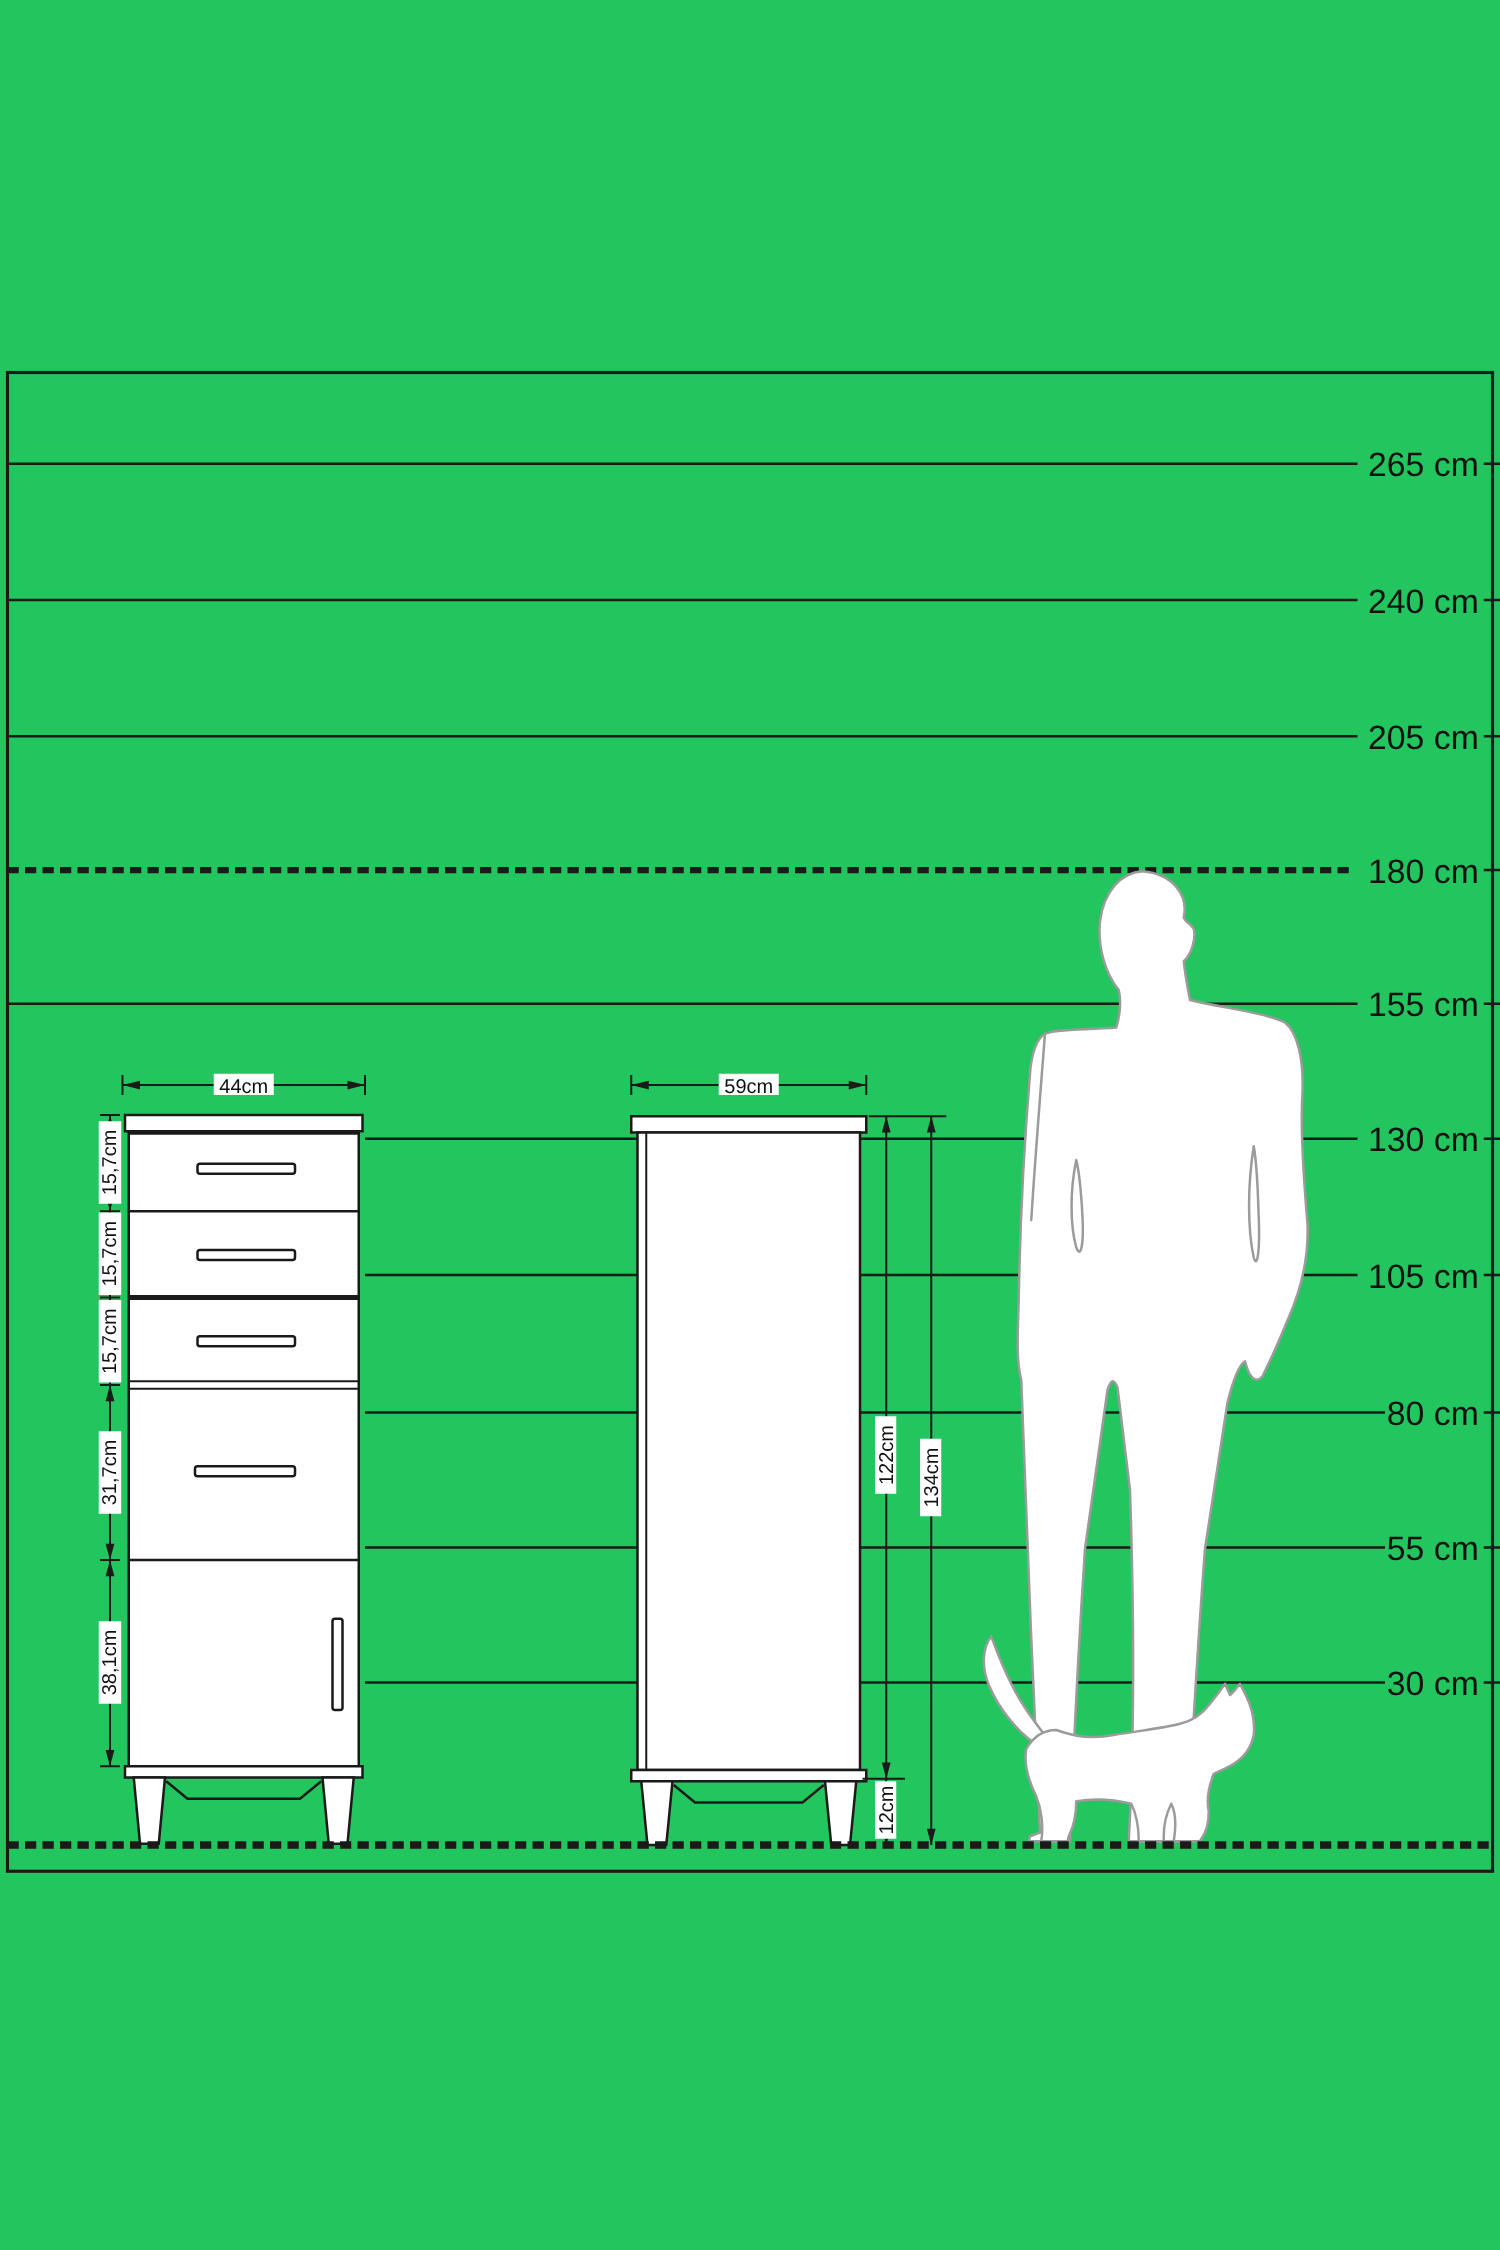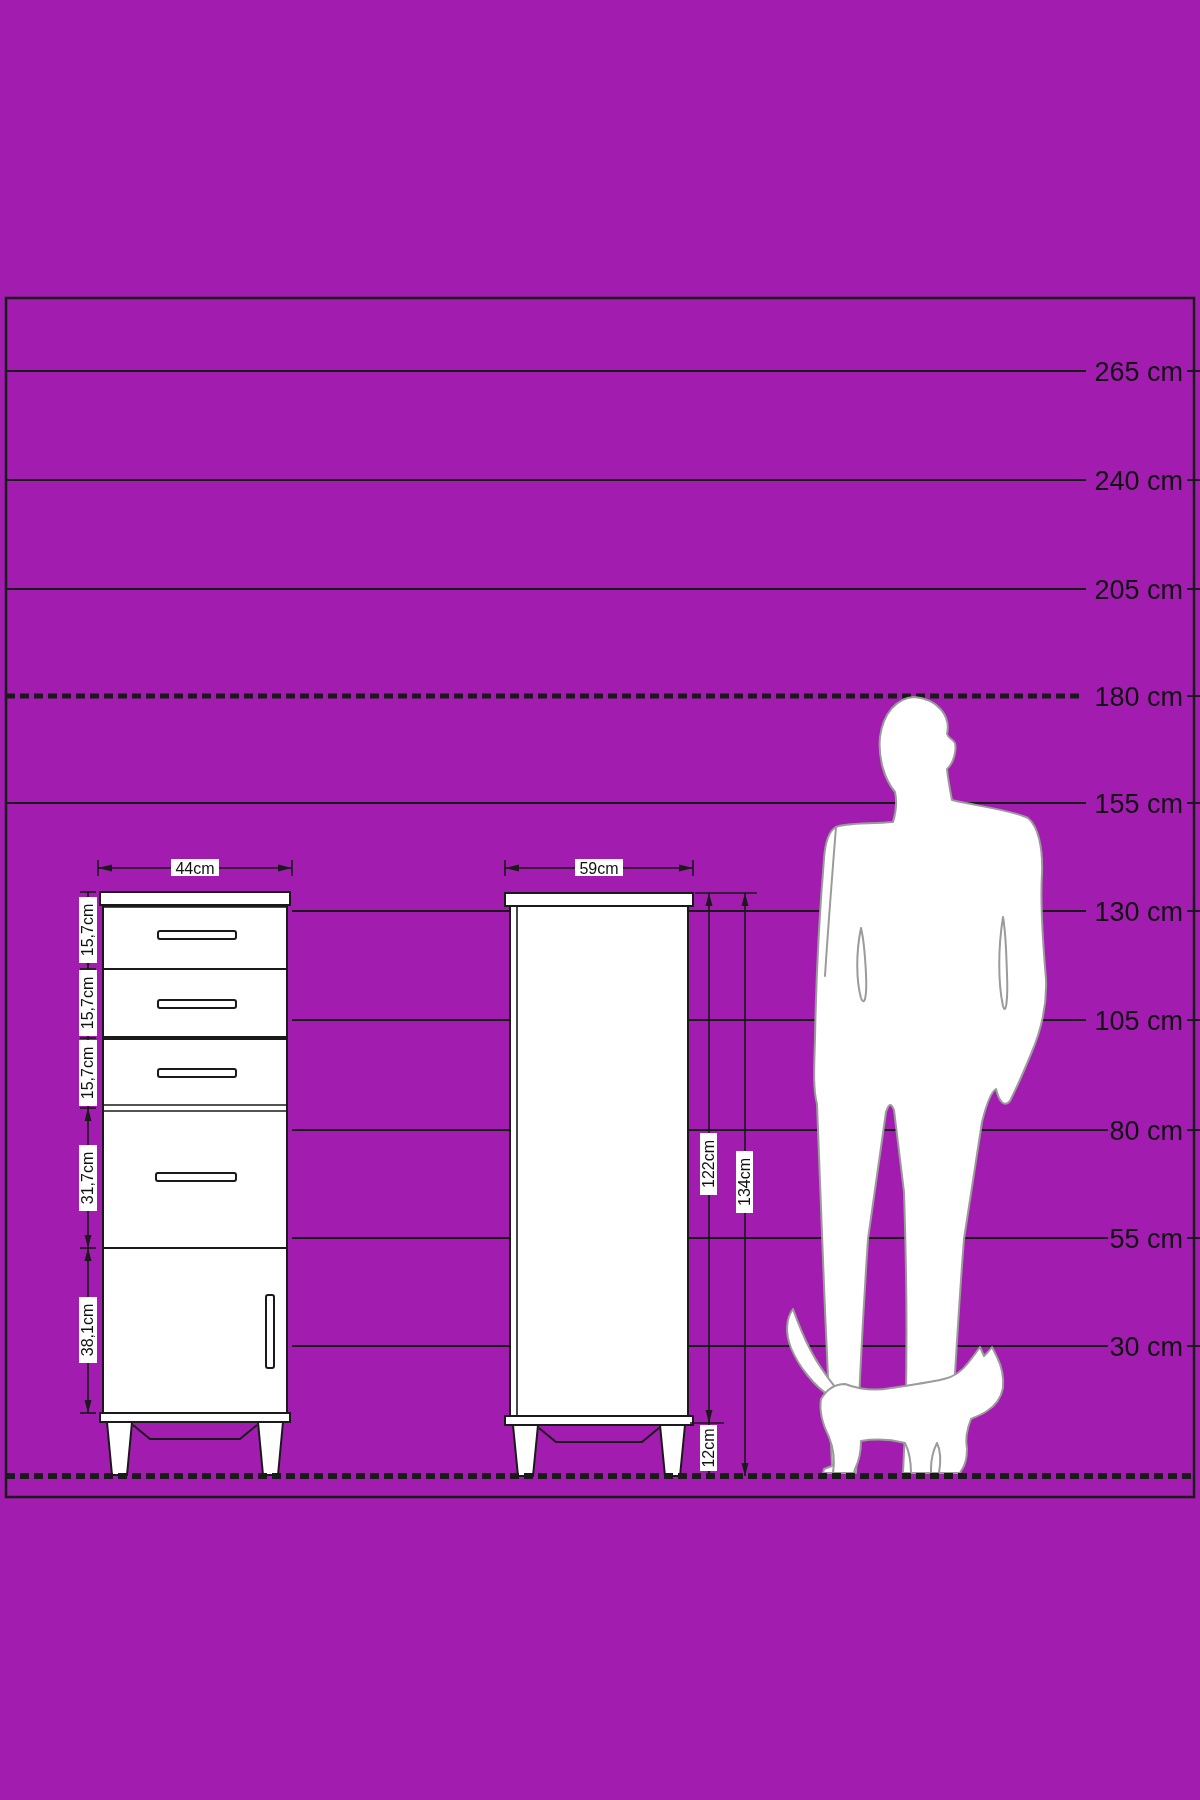--- a/index.html
+++ b/index.html
@@ -1,16 +1,16 @@
 <!DOCTYPE html>
 <html><head>
 <meta charset="utf-8">
 <style>
   html,body{margin:0;padding:0;background:#ffffff;}
-  .stage{position:relative;width:1200px;height:1800px;background:#a21caf;overflow:hidden;
+  .stage{position:relative;width:1200px;height:1800px;background:#22c55e;overflow:hidden;
          font-family:"Liberation Sans",sans-serif;}
   svg{position:absolute;left:0;top:0;}
   text{fill:#111111;}
   .scale-label{font-size:27px;}
   .dim-label{font-size:16px;}
   .ln{stroke:#1a1a1a;stroke-width:2;}
   .thin{stroke:#1a1a1a;stroke-width:1.6;}
   .furn{fill:#ffffff;stroke:#1a1a1a;stroke-width:2;}
   .arrow{fill:#1a1a1a;stroke:none;}
   .sil{fill:#ffffff;stroke:#9b9b9b;stroke-width:2;stroke-linejoin:round;stroke-linecap:round;}

